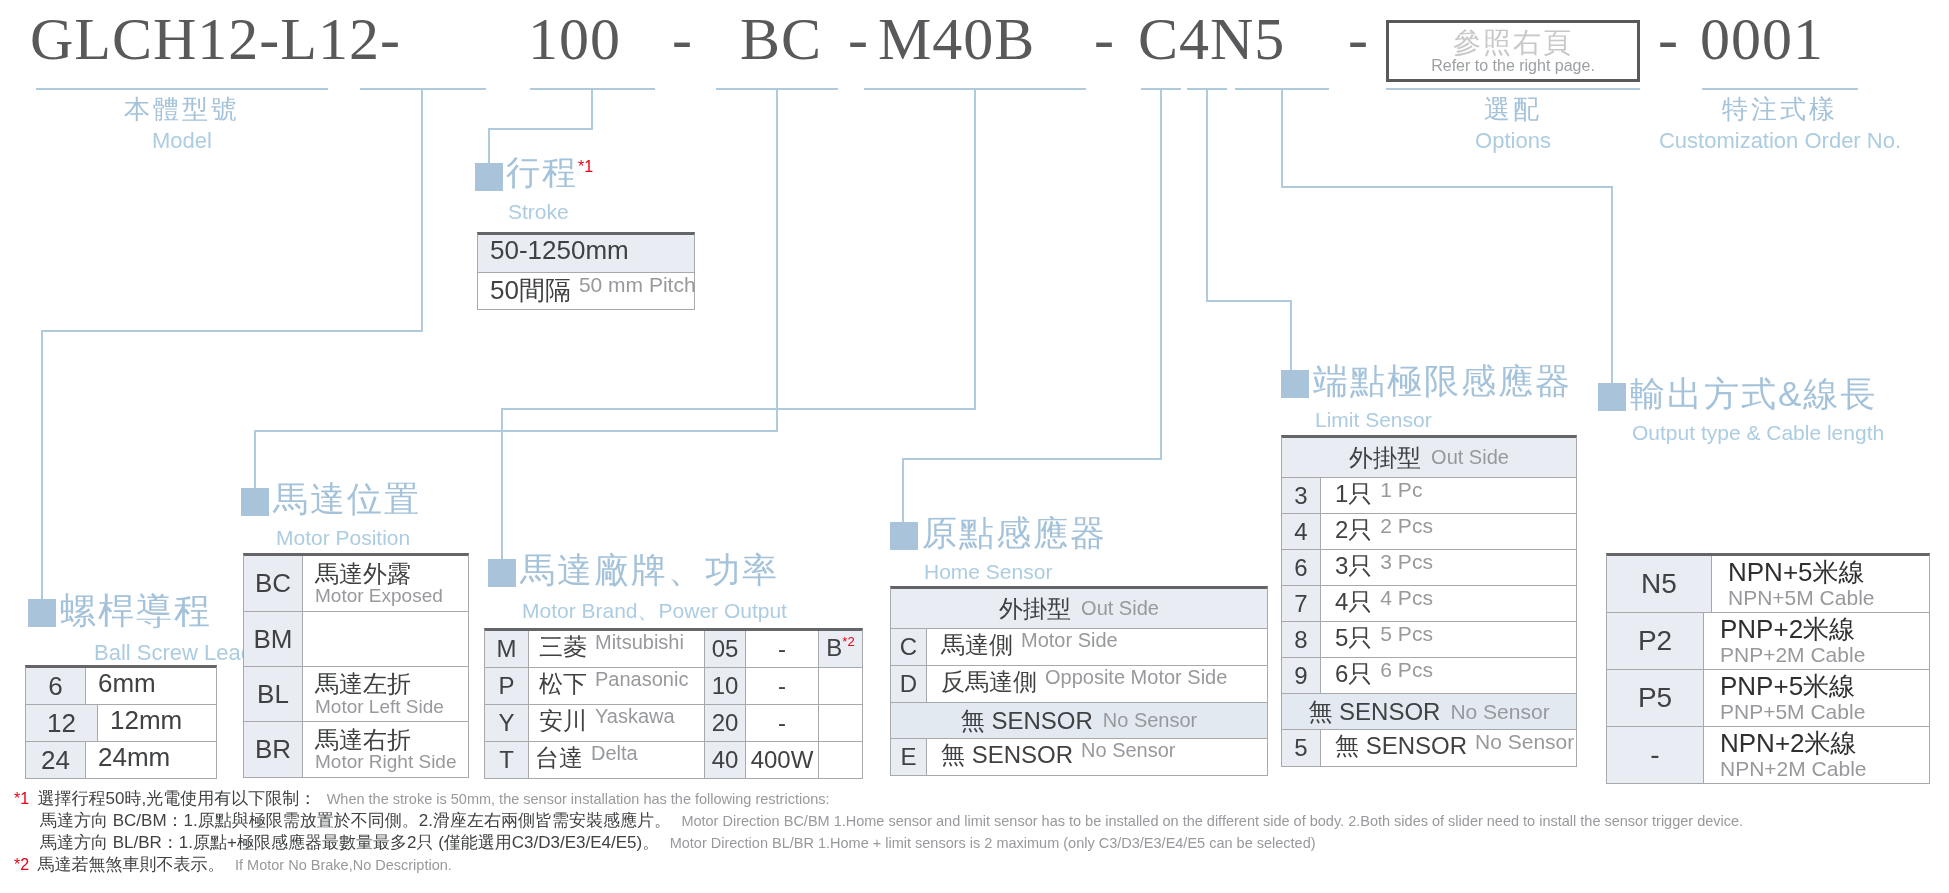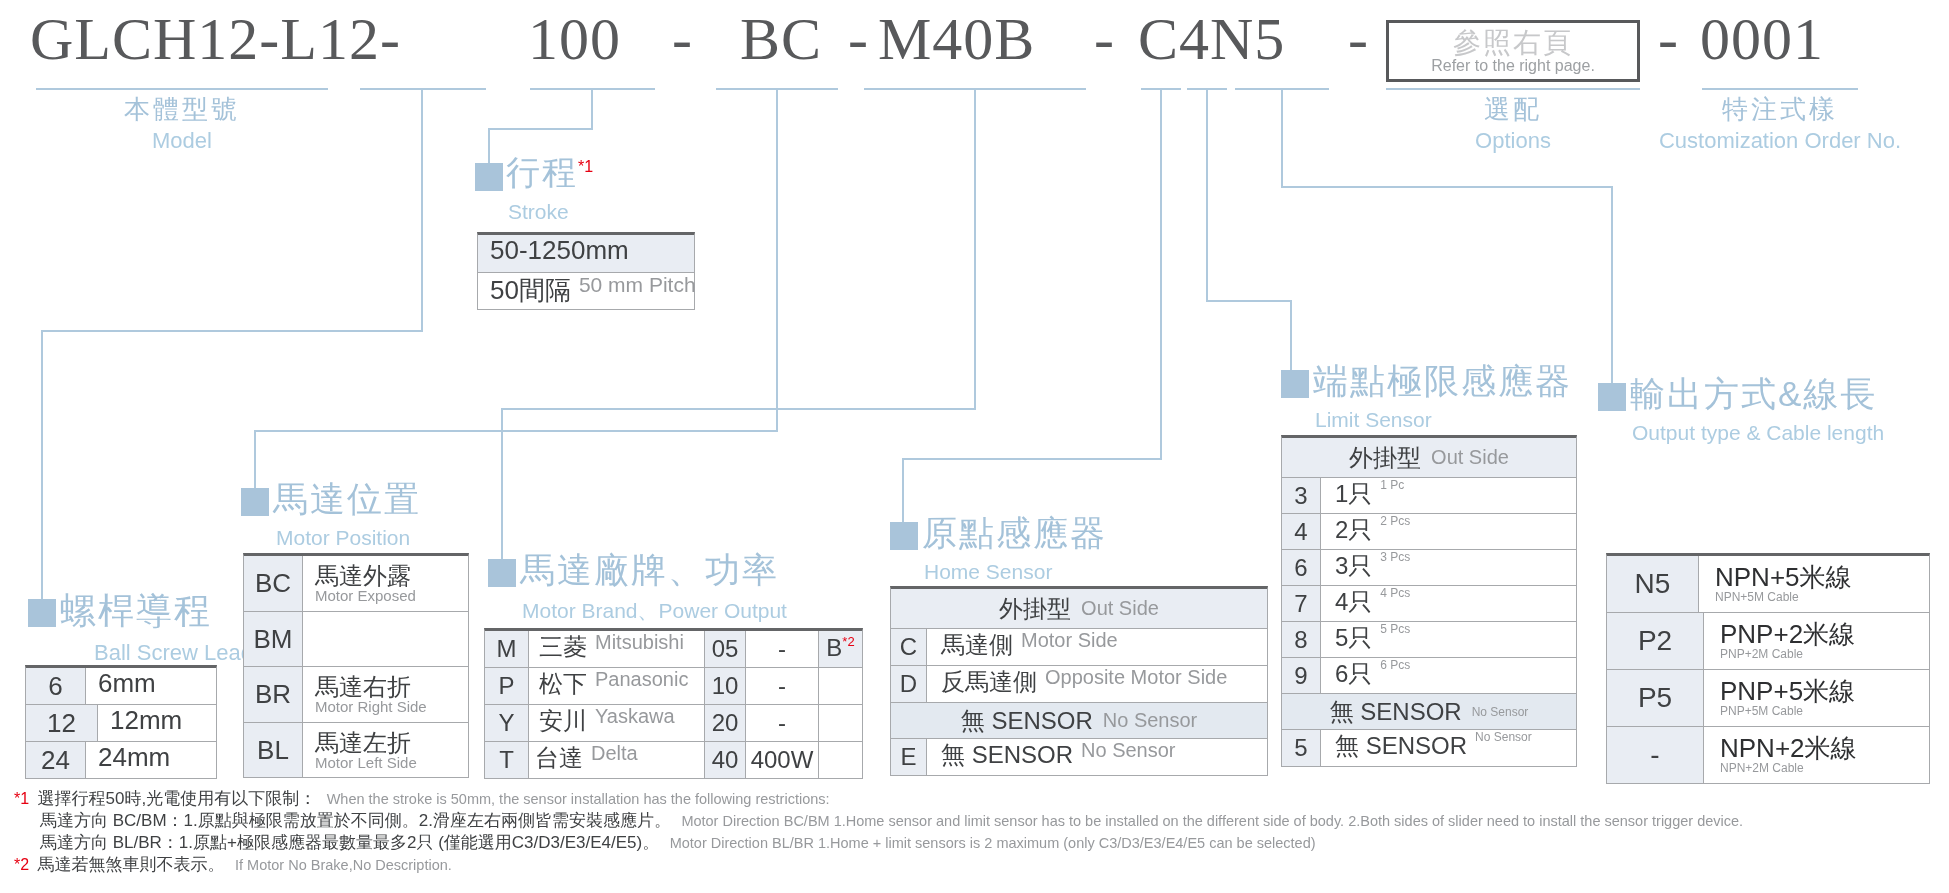--- a/index.html
+++ b/index.html
@@ -37,22 +37,22 @@
   .cmid{display:flex;align-items:center;justify-content:center;flex:none;box-sizing:border-box;}
   .cx{flex:none;box-sizing:border-box;border-left:1px solid var(--border);display:flex;align-items:flex-start;
     justify-content:center;padding-top:3px;}
   .cx.on{background:var(--lightrow);}
   .cx sup{font-size:13px;color:var(--red);}
   .zh26{font-size:26px;color:var(--zhtext);white-space:nowrap;}
   .zh24{font-size:24px;color:var(--zhtext);white-space:nowrap;}
   .zhBig{font-size:26px;color:#2E2F31;white-space:nowrap;}
   .en21{font-size:21px;color:var(--gray);white-space:nowrap;}
   .en20{font-size:20px;color:var(--gray);white-space:nowrap;}
-  .en18{font-size:12px;color:var(--gray);white-space:nowrap;}
-  .en17{font-size:15px;color:var(--gray);white-space:nowrap;}
+  .en18{font-size:21px;color:var(--gray);white-space:nowrap;}
+  .en17{font-size:19px;color:var(--gray);white-space:nowrap;}
   .fs26{font-size:26px;} .fs24{font-size:24px;} .fs28{font-size:28px;}
   .fn{position:absolute;left:14px;top:788px;white-space:nowrap;}
   .fl{height:22px;line-height:22px;}
   .fl.ind{padding-left:26px;}
   .fn-mark{color:var(--red);font-size:16px;margin-right:4px;}
   .fn-zh{color:var(--zhtext);font-size:17px;margin-right:6px;}
   .fn-en{color:var(--gray);font-size:14.5px;}
 </style>
 </head>
 <body>
@@ -171,32 +171,32 @@
     <div class="tr" style="height:56px">
       <div class="cc fs26" style="width:59px">BC</div>
       <div class="cv2">
         <span class="zh24">馬達外露</span>
         <span class="en17">Motor Exposed</span>
       </div>
     </div>
     <div class="tr" style="height:55px">
       <div class="cc fs26" style="width:59px">BM</div>
     </div>
+    <div class="tr" style="height:55px">
+      <div class="cc fs26" style="width:59px">BL</div>
+      <div class="cv2">
+        <span class="zh24">馬達左折</span>
+        <span class="en17">Motor Left Side</span>
+      </div>
+    </div>
     <div class="tr" style="height:56px">
       <div class="cc fs26" style="width:59px">BR</div>
       <div class="cv2">
         <span class="zh24">馬達右折</span>
         <span class="en17">Motor Right Side</span>
-      </div>
-    </div>
-    <div class="tr" style="height:55px">
-      <div class="cc fs26" style="width:59px">BL</div>
-      <div class="cv2">
-        <span class="zh24">馬達左折</span>
-        <span class="en17">Motor Left Side</span>
       </div>
     </div>
   </div>
 
   <div class="sq" style="left:488px;top:559px"></div>
   <div class="h-zh" style="left:520px;top:547px">馬達廠牌、功率</div>
   <div class="h-en" style="left:522px;top:597px">Motor Brand、Power Output</div>
   <div class="t" style="left:484px;top:628px;width:379px">
     <div class="tr" style="height:37px">
       <div class="cc fs24" style="width:44px">M</div>
@@ -339,21 +339,21 @@
         <span class="en18">No Sensor</span>
       </div>
     </div>
   </div>
 
   <div class="sq" style="left:1598px;top:383px"></div>
   <div class="h-zh" style="left:1630px;top:371px">輸出方式&amp;線長</div>
   <div class="h-en" style="left:1632px;top:421px">Output type &amp; Cable length</div>
   <div class="t" style="left:1606px;top:553px;width:324px">
     <div class="tr" style="height:57px">
-      <div class="cc fs28" style="width:92px">N5</div>
+      <div class="cc fs28" style="width:105px">N5</div>
       <div class="cv2" style="padding-left:16px">
         <span class="zhBig">NPN+5米線</span>
         <span class="en18">NPN+5M Cable</span>
       </div>
     </div>
     <div class="tr" style="height:57px">
       <div class="cc fs28" style="width:97px">P2</div>
       <div class="cv2" style="padding-left:16px">
         <span class="zhBig">PNP+2米線</span>
         <span class="en18">PNP+2M Cable</span>

